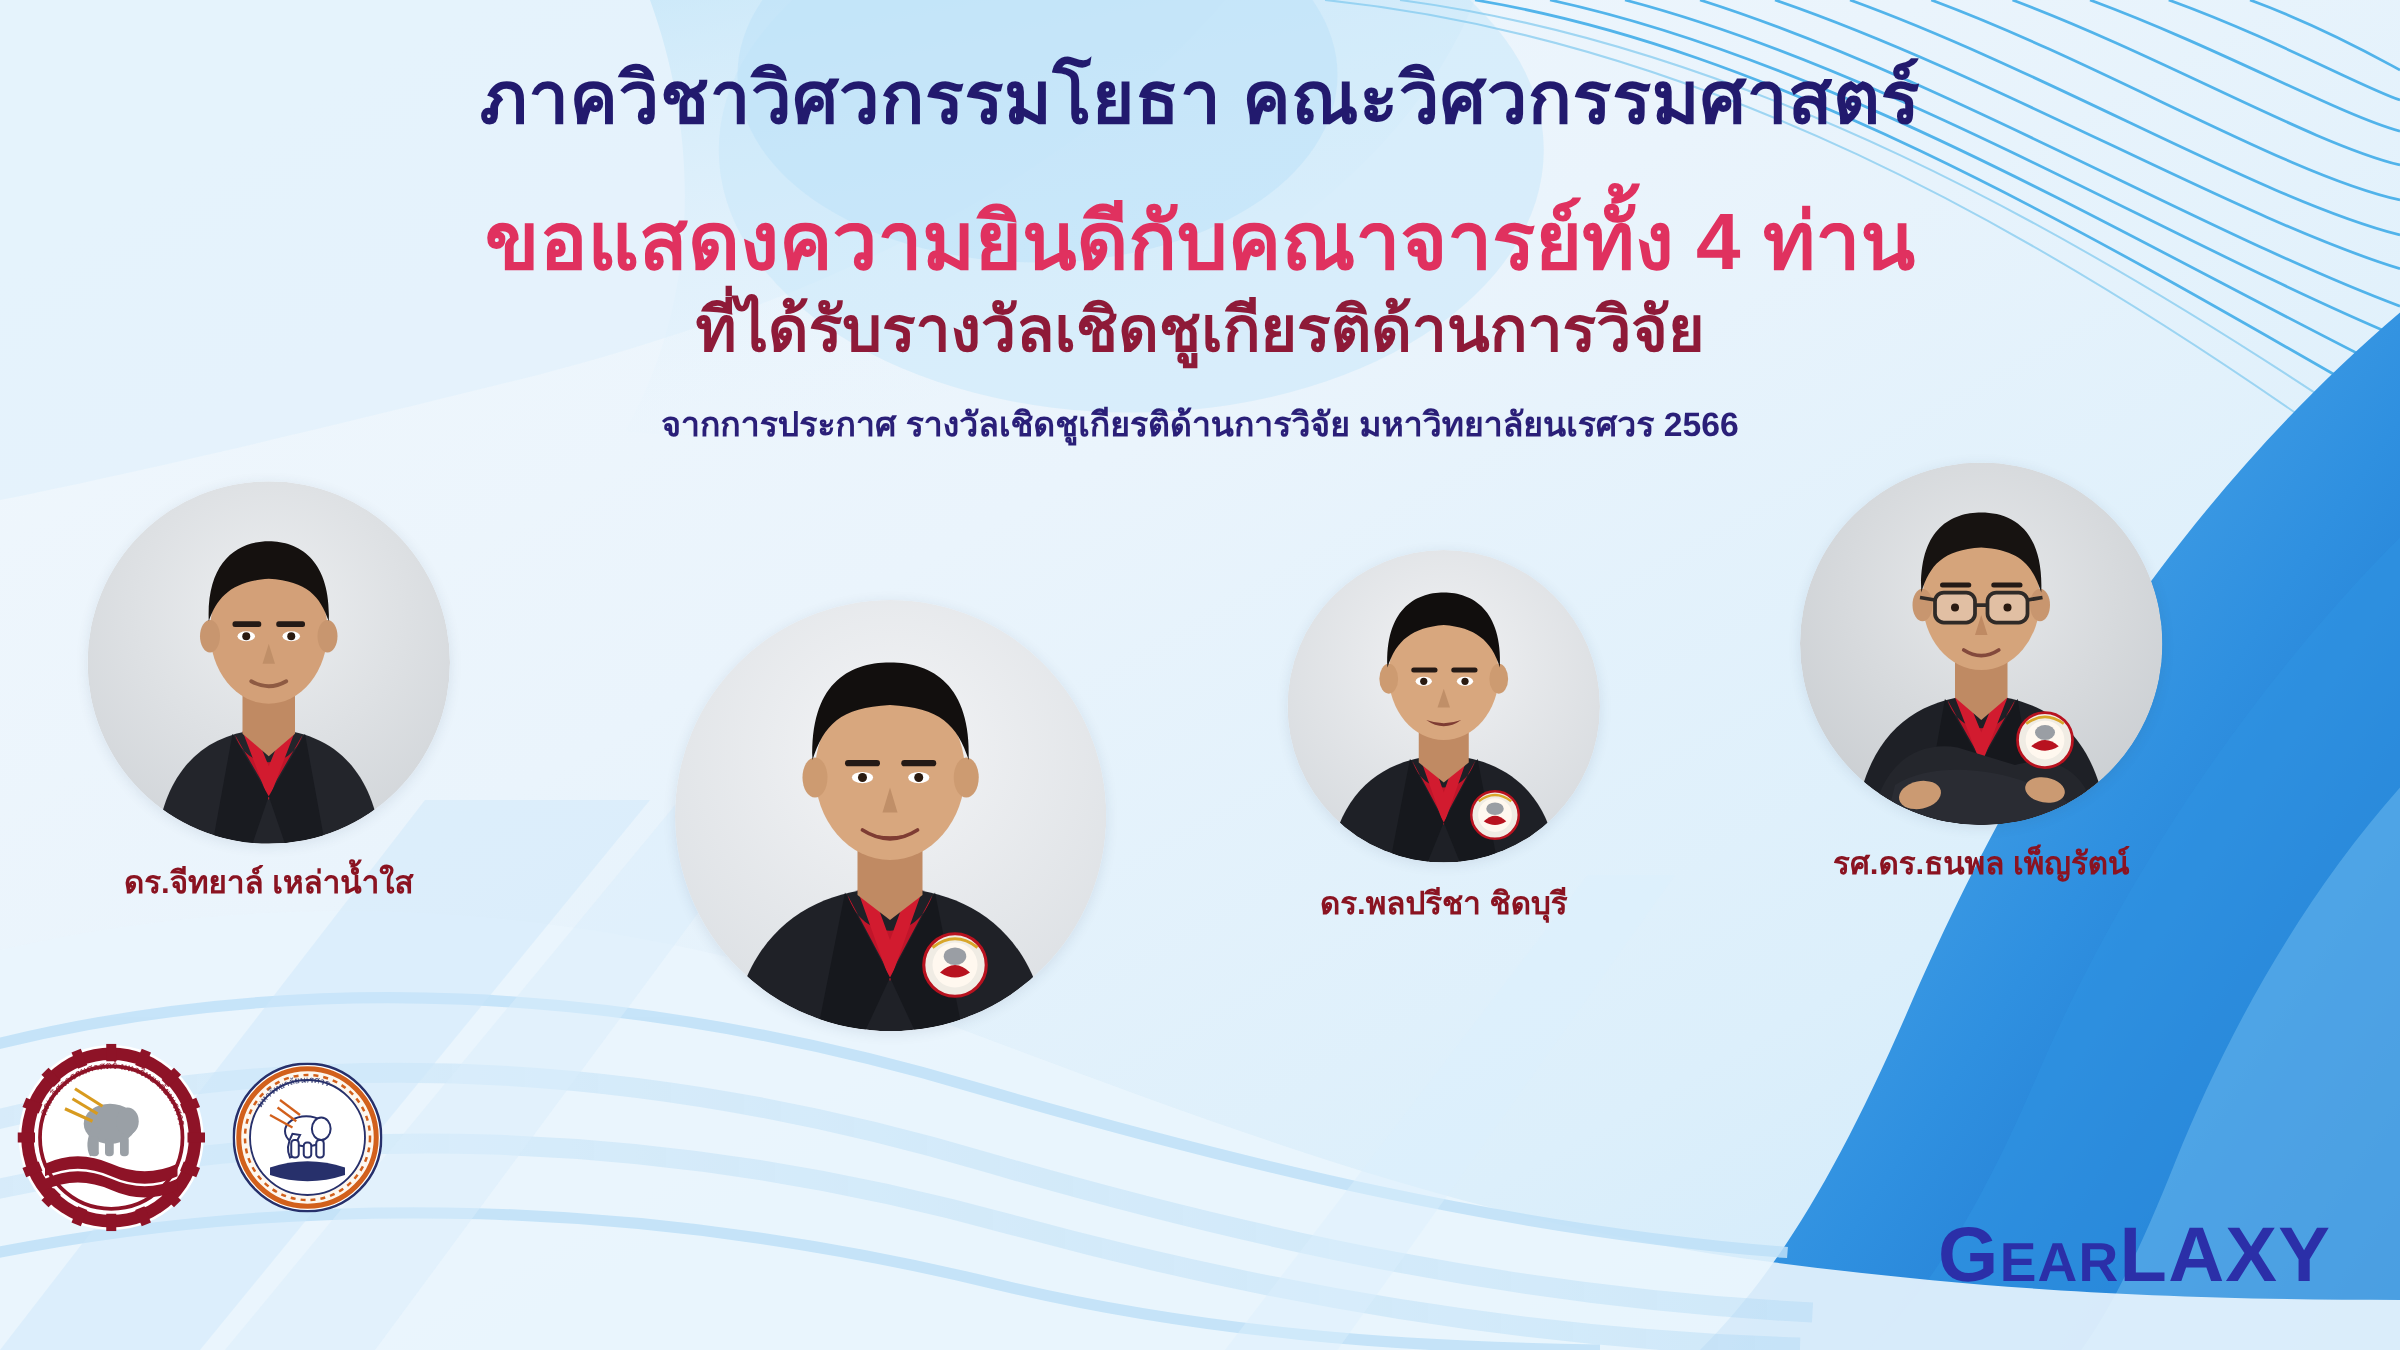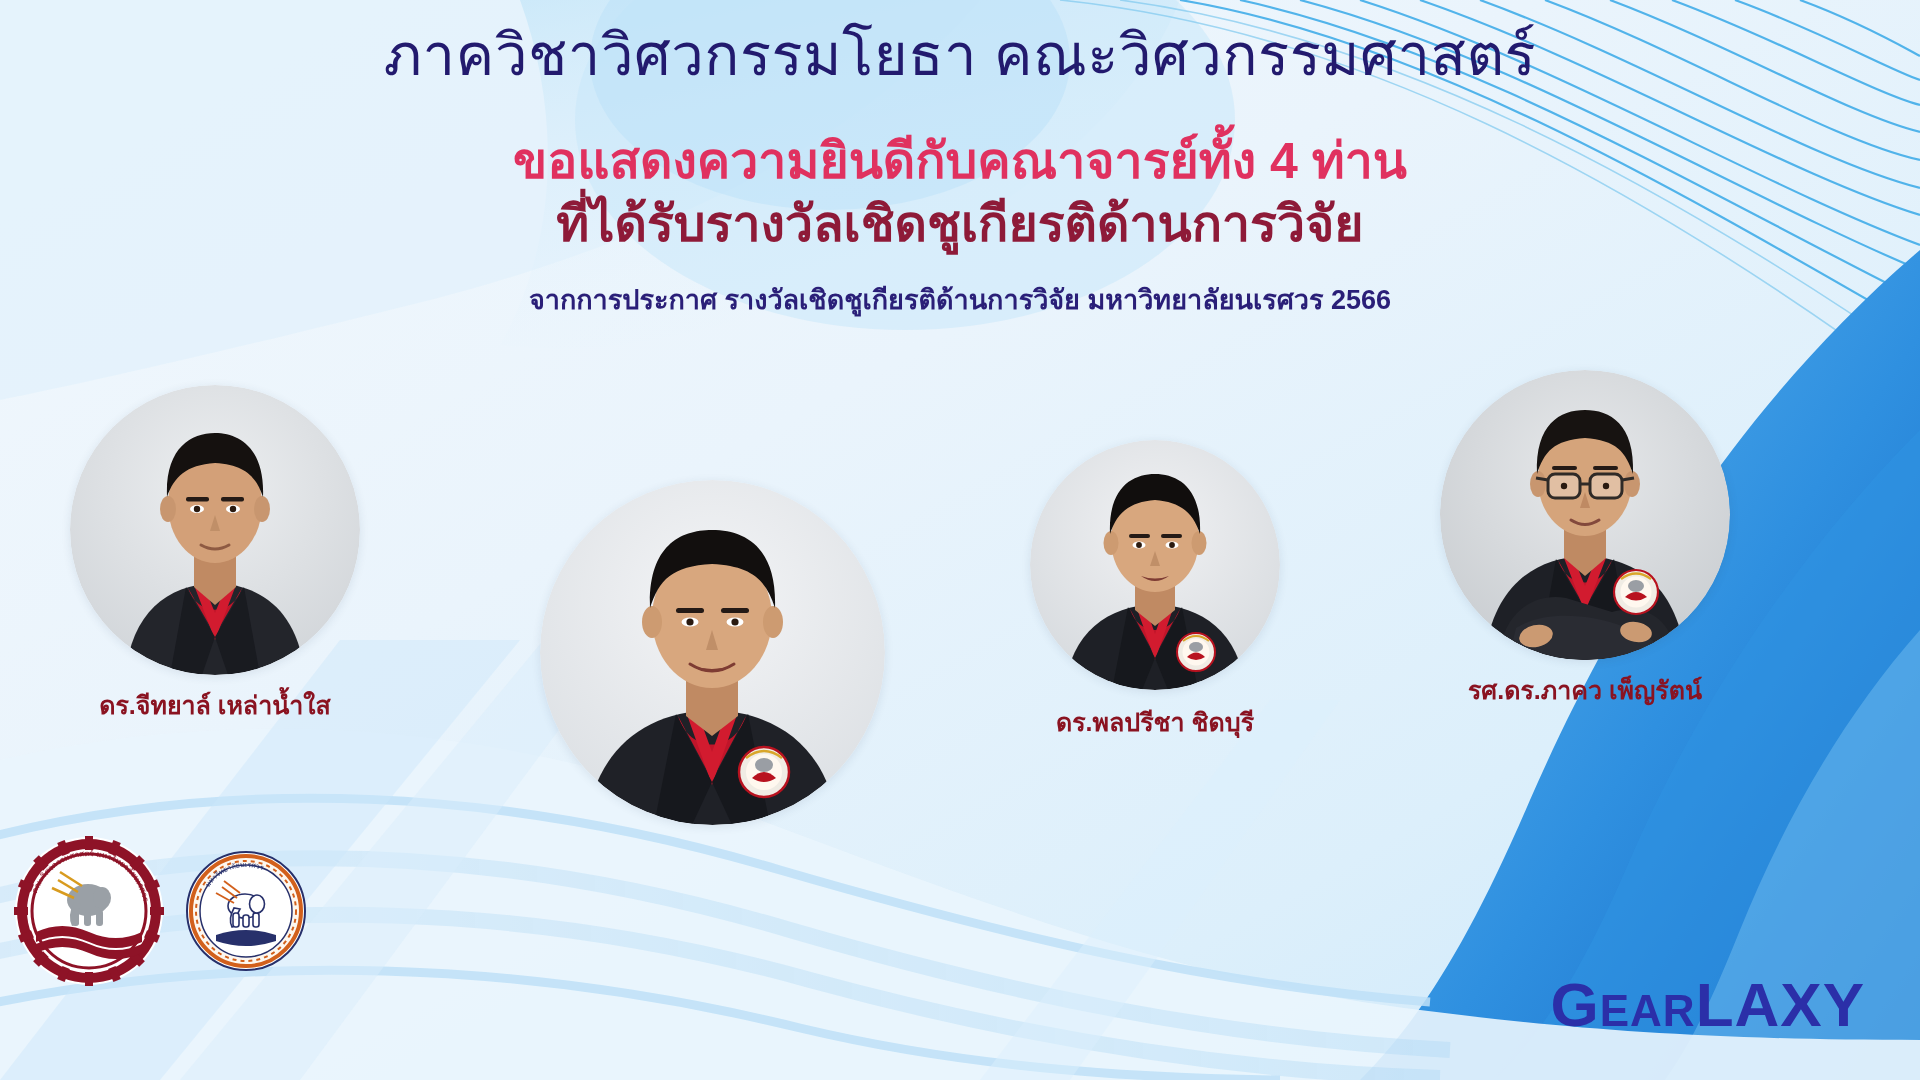--- a/index.html
+++ b/index.html
@@ -18,30 +18,30 @@
   
   .bg-svg { position: absolute; inset: 0; width: 1920px; height: 1080px; }
 
   
   .head-wrap {
     position: absolute; top: 0; left: 0; width: 1920px;
     text-align: center;
     z-index: 6;
   }
   .title {
-    margin-top: 20px;
+    margin-top: 44px;
     font-size: 58px;
-    font-weight: normal;
+    font-weight: bold;
     letter-spacing: .5px;
     line-height: 1.2;
     color: #221a6e;
   }
   .sub1 {
     margin-top: 42px;
-    font-size: 50px;
+    font-size: 64px;
     font-weight: 600;
     line-height: 1.18;
     color: #e0315f;
   }
   .sub2 {
     margin-top: 4px;
     font-size: 50px;
     font-weight: 700;
     line-height: 1.18;
     color: #8e1a38;
@@ -366,21 +366,21 @@
           </g>
           <rect x="112" y="96" width="25" height="4" rx="2" fill="#241a16"></rect>
           <rect x="153" y="96" width="25" height="4" rx="2" fill="#241a16"></rect>
           <circle cx="124" cy="116" r="3.2" fill="#2a1a10"></circle>
           <circle cx="166" cy="116" r="3.2" fill="#2a1a10"></circle>
           <path d="M145,122 l-5,16 h10 z" fill="#bf8a63"></path>
           <path d="M131,150 q14,9 28,0" stroke="#83493c" stroke-width="3" fill="none" stroke-linecap="round"></path>
         </g>
       </svg>
     </div>
-    <div class="pname">รศ.ดร.ภาคว เพ็ญรัตน์</div>
+    <div class="pname">รศ.ดร.ธนพล เพ็ญรัตน์</div>
   </div>
 
   <div class="logos">
 
     <div class="logo">
       <svg width="150" height="150" viewBox="0 0 150 150">
         <circle cx="75" cy="75" r="74" fill="#ffffff"></circle>
 
         <g fill="#8e1327">
           <circle cx="75" cy="75" r="72"></circle>

